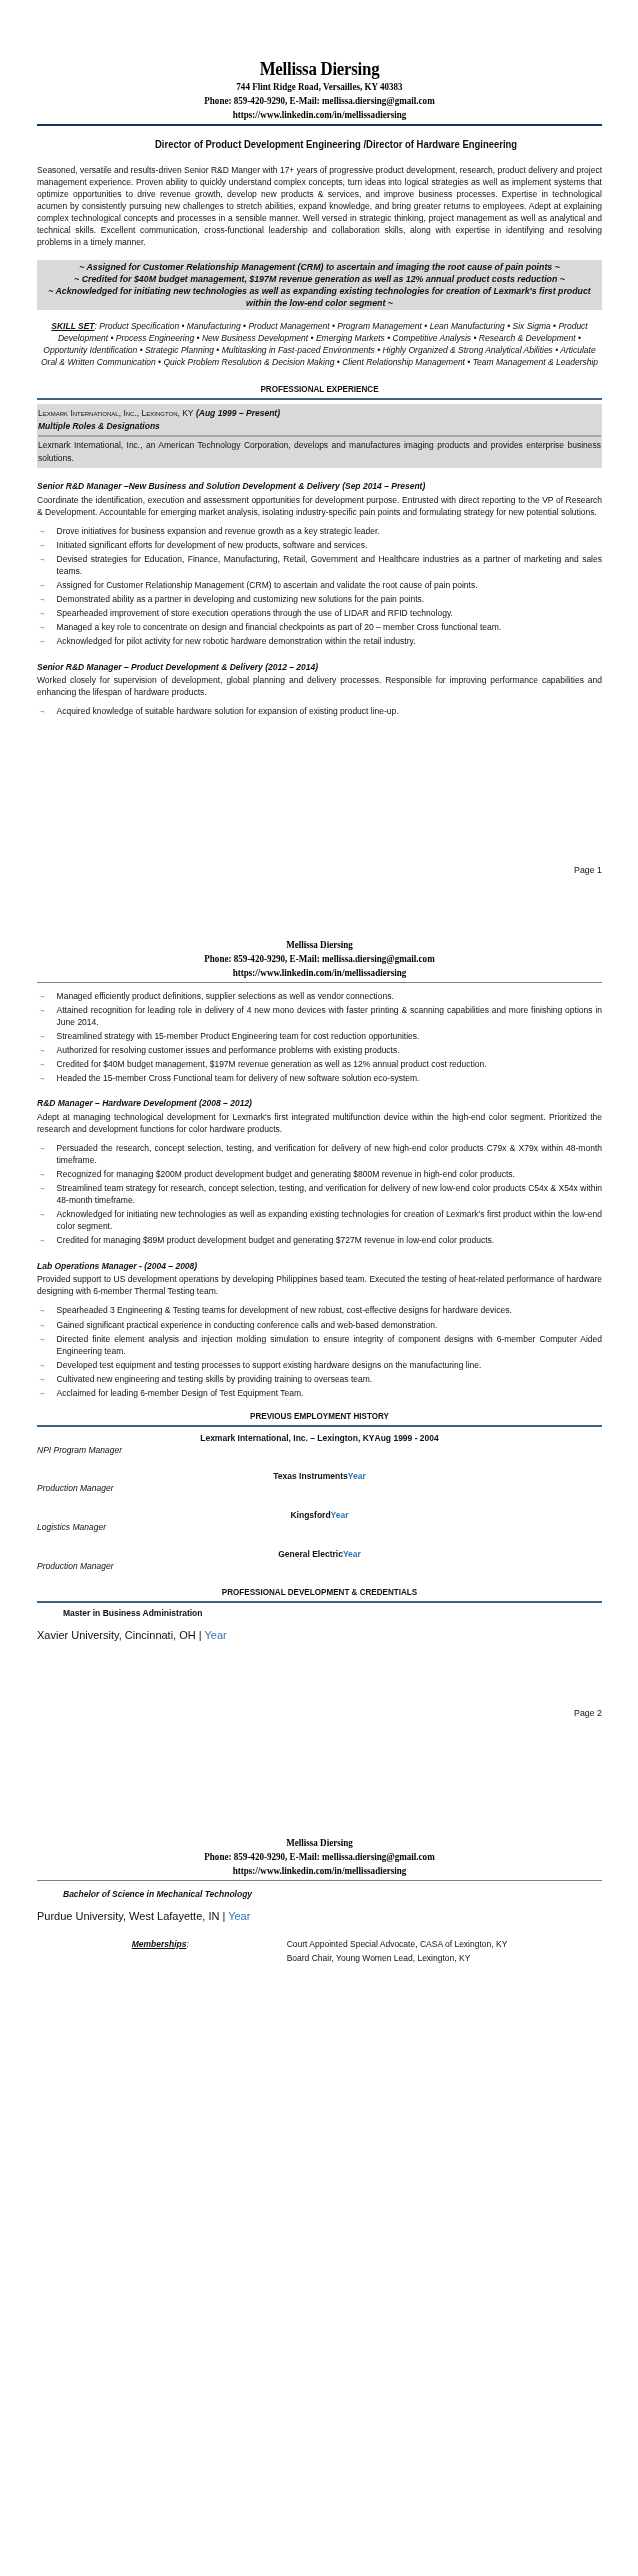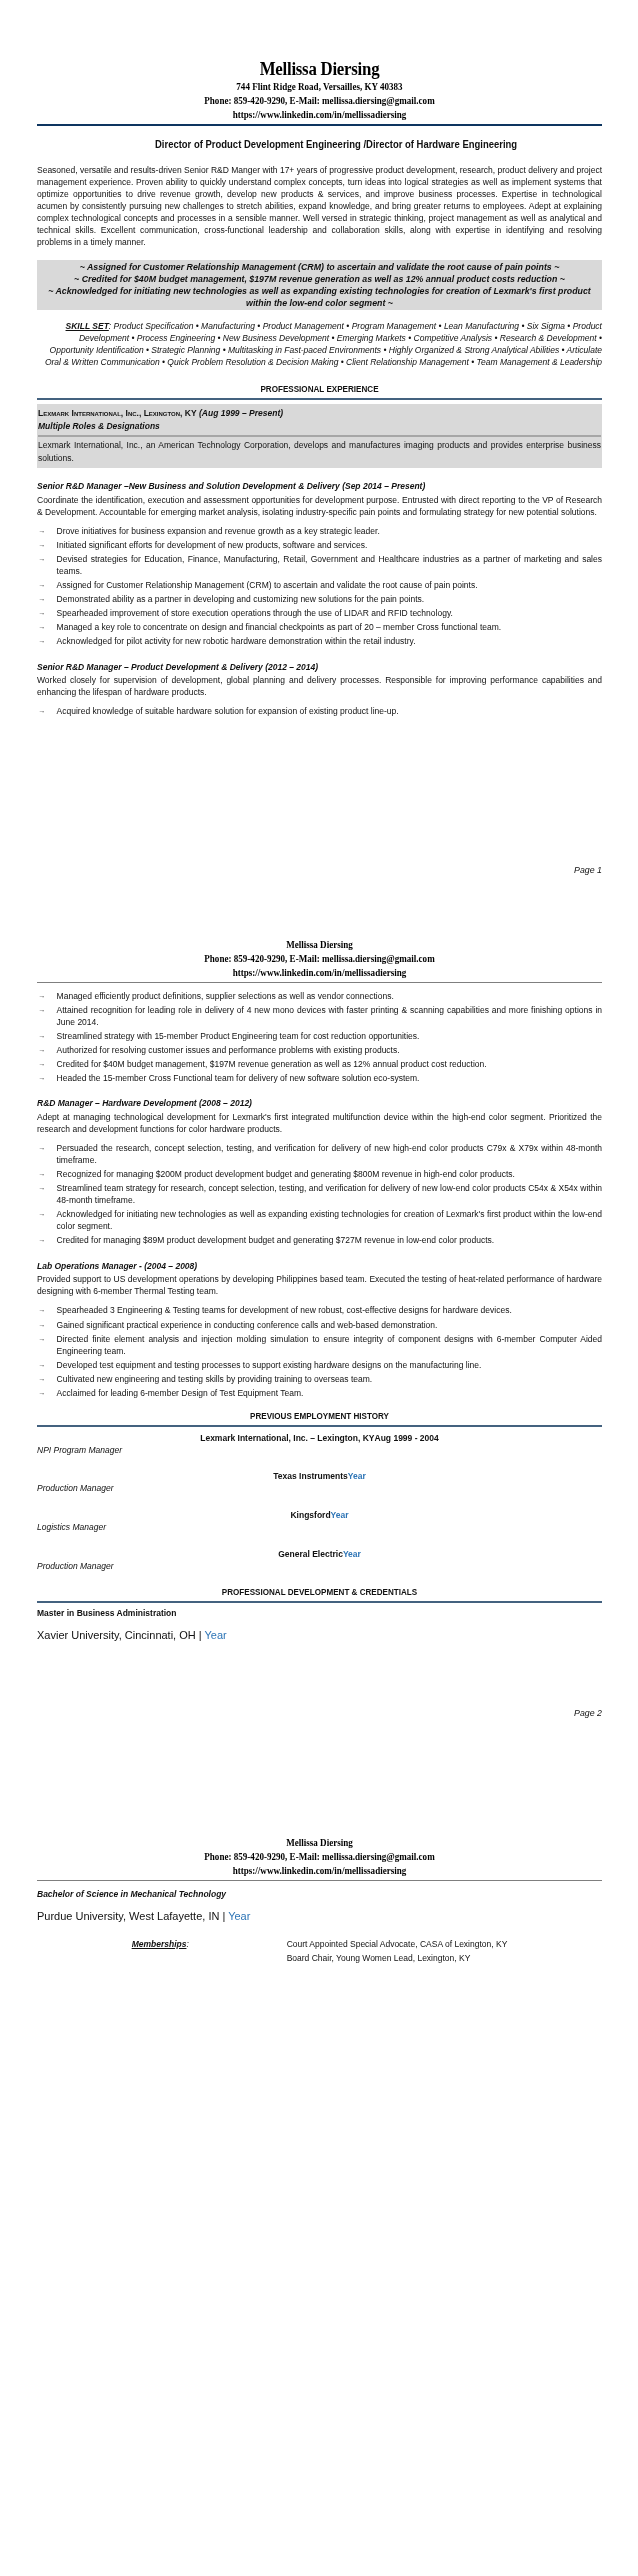--- a/index.html
+++ b/index.html
@@ -18,50 +18,50 @@
   .rule-gray { height: 1.5px; background: #7f7f7f; margin-top: 1.5px; }
   .rule-slate { height: 2.1px; background: #44627F; margin-top: 4.1px; }
 
   .title { text-align: center; font-weight: bold; font-size: 10.3px; margin-top: 12.4px; padding-left: 36px; transform: scaleX(0.92); }
 
   p.just { text-align: justify; font-size: 8.5px; line-height: 12px; }
   .summary { margin-top: 14px; }
 
   .highlights { background: #D9D9D9; margin-top: 12.4px; padding: 1px 2.1px; text-align: center; font-weight: bold; font-style: italic; font-size: 8.8px; line-height: 12px; }
 
-  .skills { margin-top: 10.3px; text-align: right; font-style: italic; font-size: 8.5px; line-height: 12px; }
+  .skills { margin-top: 10.3px; text-align: center; font-style: italic; font-size: 8.5px; line-height: 12px; }
   .skills .lbl { font-weight: bold; text-decoration: underline; }
 
   .sect-title { text-align: center; font-weight: bold; font-size: 8.8px; margin-top: 15.5px; transform: scaleX(0.92); }
 
   .comp-box { background: #D9D9D9; margin-top: 4.1px; font-size: 8.5px; line-height: 13px; }
   .comp-box .top { padding: 3.1px 1px 2.1px; }
-  .comp-box .cname { font-weight: bold; font-variant: small-caps; }
+  .comp-box .cname { font-weight: normal; font-variant: small-caps; }
   .comp-box .cdate { font-weight: bold; font-style: italic; }
   .comp-box .roles { font-weight: bold; font-style: italic; }
   .comp-box .sep { height: 1.5px; background: #a6a6a6; margin: 0 1px; }
   .comp-box .desc { padding: 2.1px 1px 2.1px; text-align: justify; line-height: 13.4px; }
 
   .role { margin-top: 10.3px; font-size: 8.5px; line-height: 12.4px; }
   .role .rtitle { font-weight: bold; font-style: italic; margin-bottom: 1px; }
   ul.arrows { list-style: none; margin-top: 7.2px; font-size: 8.5px; line-height: 12px; }
   ul.arrows li { position: relative; padding-left: 19.6px; text-align: justify; margin-bottom: 2.1px; }
   ul.arrows li .arr { position: absolute; left: 1px; top: 0; font-size: 7.2px; }
 
-  .pagenum { position: absolute; right: 37px; font-style: italic; font-size: 8.8px; }
+  .pagenum { position: absolute; right: 37px; font-size: 8.8px; }
 
   .emp { display: flex; justify-content: center; font-size: 8.5px; margin-top: 5.2px; }
   .emp-block { margin-top: 12.4px; }
   .emp-block:first-child { margin-top: 5.2px; }
   .emp .co { font-weight: bold; }
   .emp .yr { font-weight: bold; color: #2E75B6; }
   .emp .yr.dark { color: #111; }
   .emp-role { font-style: italic; font-size: 8.5px; margin-top: 2.1px; }
 
-  .cred-title { font-weight: bold; font-size: 8.5px; margin-top: 5.2px; }
+  .cred-title { font-weight: bold; font-size: 8.5px; margin-top: 5.2px; margin-left: 26px; }
   .cred-sub { font-size: 11px; margin-top: 11px; }
   .cred-sub .yr { color: #2E75B6; }
 
   .memb { display: flex; margin-top: 15.5px; font-size: 8.5px; line-height: 14px; justify-content: center; }
   .memb .mlbl { width: 155px; font-weight: bold; font-style: italic; }
   .memb .mlbl span { text-decoration: underline; }
 </style>
 </head>
 <body>
 
@@ -72,21 +72,21 @@
     <span class="line">Phone: 859-420-9290, E-Mail: mellissa.diersing@gmail.com</span>
     <span class="line">https://www.linkedin.com/in/mellissadiersing</span>
   </div>
   <div class="rule-navy"></div>
 
   <div class="title">Director of Product Development Engineering /Director of Hardware Engineering</div>
 
   <p class="just summary">Seasoned, versatile and results-driven Senior R&amp;D Manger with 17+ years of progressive product development, research, product delivery and project management experience. Proven ability to quickly understand complex concepts, turn ideas into logical strategies as well as implement systems that optimize opportunities to drive revenue growth, develop new products &amp; services, and improve business processes. Expertise in technological acumen by consistently pursuing new challenges to stretch abilities, expand knowledge, and bring greater returns to employees. Adept at explaining complex technological concepts and processes in a sensible manner. Well versed in strategic thinking, project management as well as analytical and technical skills. Excellent communication, cross-functional leadership and collaboration skills, along with expertise in identifying and resolving problems in a timely manner.</p>
 
   <div class="highlights">
-    <div>~ Assigned for Customer Relationship Management (CRM) to ascertain and validate the root cause of pain points ~</div>
+    <div>~ Assigned for Customer Relationship Management (CRM) to ascertain and imaging the root cause of pain points ~</div>
     <div>~ Credited for $40M budget management, $197M revenue generation as well as 12% annual product costs reduction ~</div>
     <div>~ Acknowledged for initiating new technologies as well as expanding existing technologies for creation of Lexmark's first product within the low-end color segment ~</div>
   </div>
 
   <div class="skills">
     <span class="lbl">SKILL SET</span><span>: Product Specification • Manufacturing • Product Management • Program Management • Lean Manufacturing • Six Sigma • Product Development • Process Engineering • New Business Development • Emerging Markets • Competitive Analysis • Research &amp; Development • Opportunity Identification • Strategic Planning • Multitasking in Fast-paced Environments • Highly Organized &amp; Strong Analytical Abilities • Articulate Oral &amp; Written Communication • Quick Problem Resolution &amp; Decision Making • Client Relationship Management • Team Management &amp; Leadership</span>
   </div>
 
   <div class="sect-title">PROFESSIONAL EXPERIENCE</div>
   <div class="rule-slate"></div>

